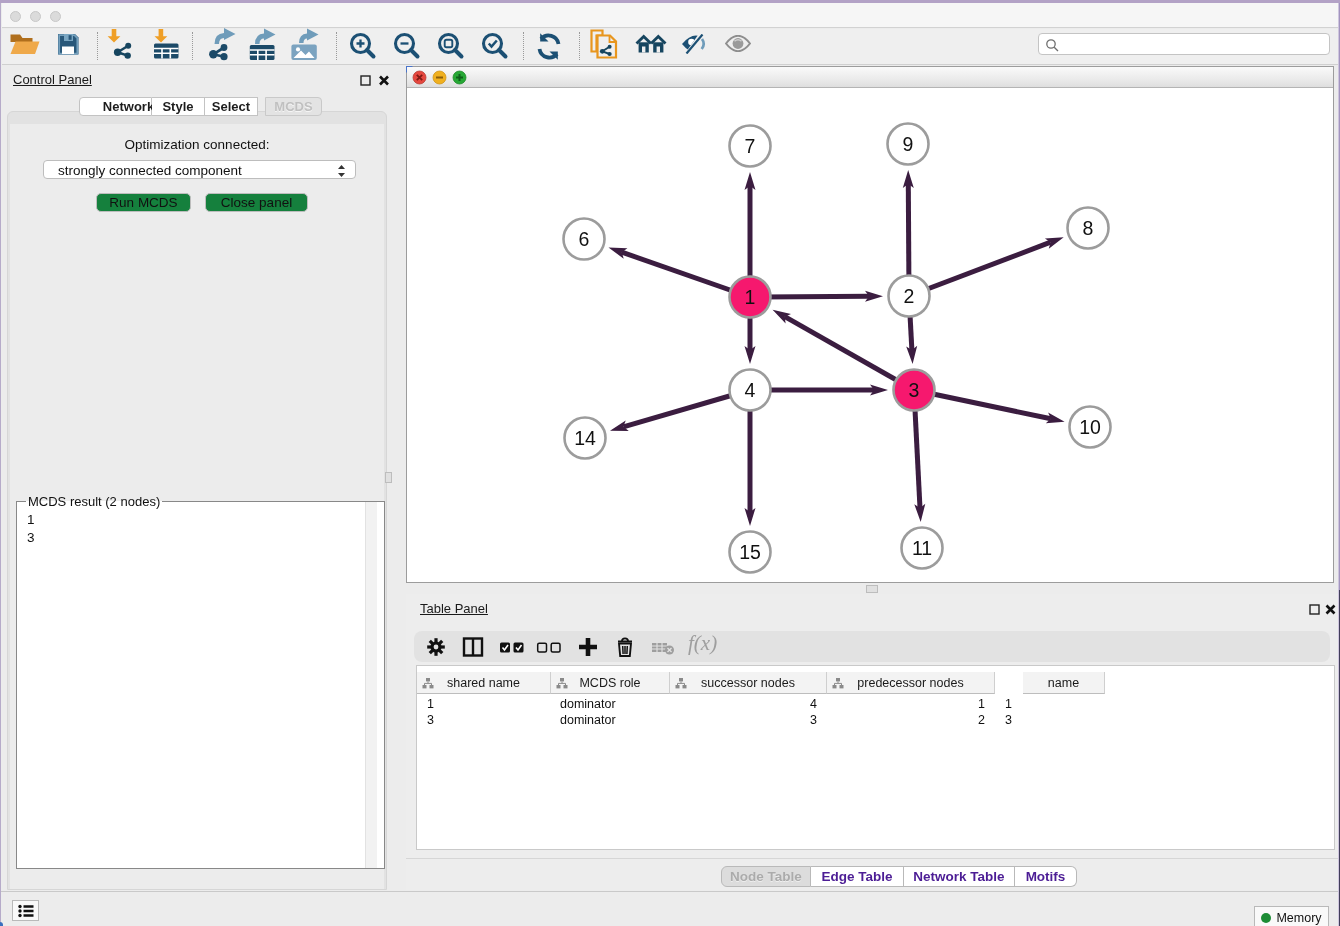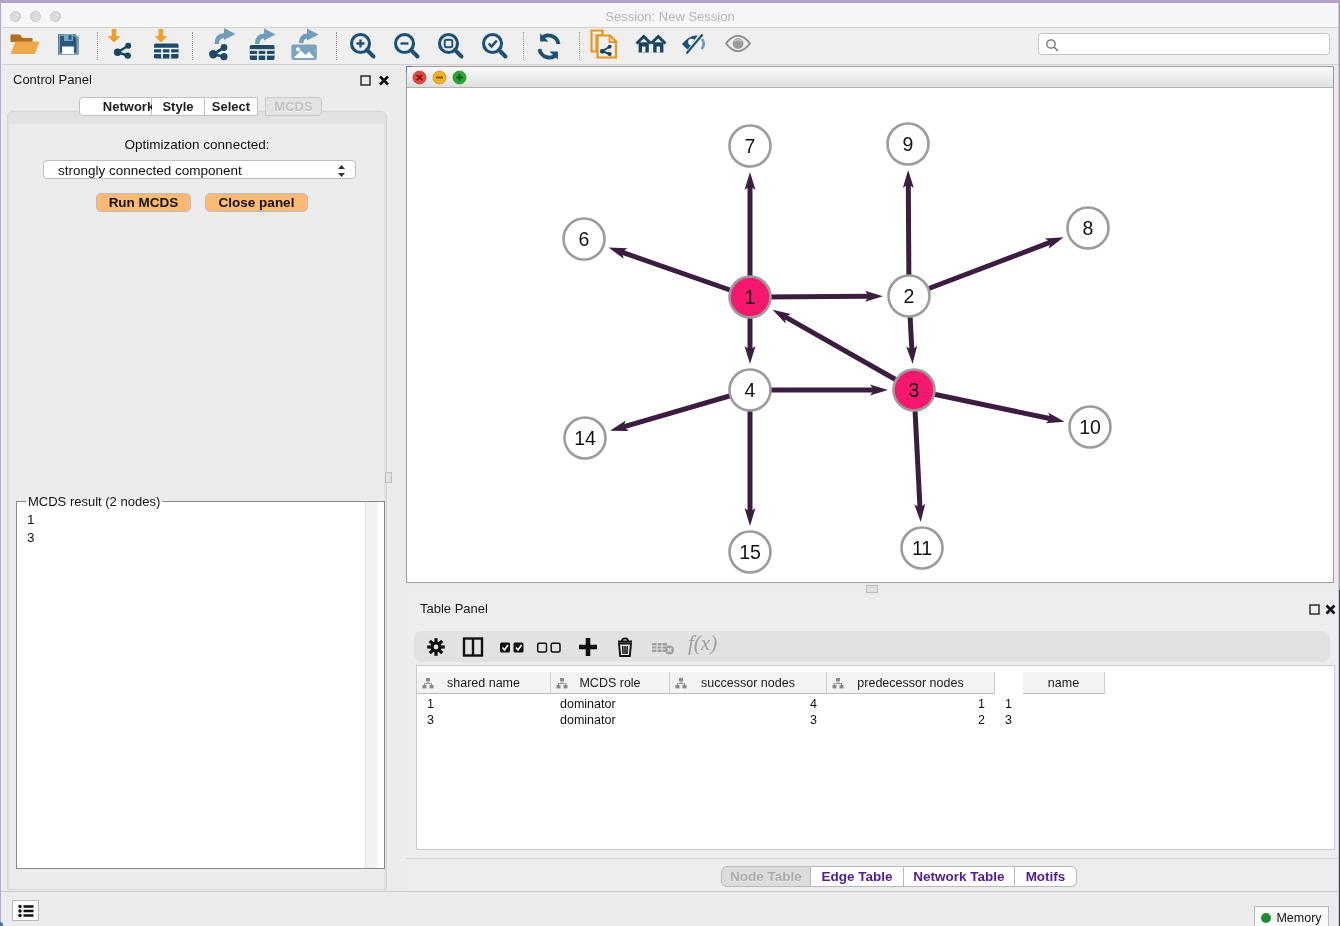--- a/index.html
+++ b/index.html
@@ -15,31 +15,31 @@
 #titlebar { left:1.5px; top:3px; width:1337px; height:25px; background:#f6f6f6; border-bottom:1px solid #d2d2d2; }
 .tl { position:absolute; top:7.5px; width:11px; height:11px; border-radius:50%; background:#dbdbdb; border:1px solid #c8c8c8; }
 #titletext { width:100%; text-align:center; top:6px; font-size:13px; color:#b5b5b5; }
 
 #toolbar { left:1.5px; top:29px; width:1337px; height:36px; background:#efefef; border-bottom:1px solid #d0d0d0; }
 .sep { position:absolute; top:3px; height:28px; width:0; border-left:1px dotted #9a9a9a; }
 .ticon { position:absolute; top:2px; }
 #searchbox { position:absolute; left:1036px; top:4px; width:292px; height:22px; background:#fff; border:1px solid #c4c4c4; border-radius:4px; }
 
 #cpanel { left:2px; top:66px; width:390px; height:824px; background:#ececec; }
-.ptitle { font-size:13px; color:#1a1a1a; }
+.ptitle { font-size:13px; color:#1a1a1a;text-decoration:underline; }
 .tabrow { position:absolute; display:flex; }
 .tab { height:19px; font-size:13px; font-weight:bold; color:#1c1c1c; background:#fff;
   border:1px solid #c3c3c3; border-left:none; display:flex; align-items:center; justify-content:center; }
 .tab.first { border-left:1px solid #c3c3c3; border-radius:4px 0 0 4px;padding-left:26px; }
 .tab.last { border-radius:0 4px 4px 0; }
 .tab.disabled { background:#e3e3e3; color:#c0c0c0; text-shadow:0 1px 0 #f5f5f5; border-color:#c9c9c9; }
 #cpbody { left:5px; top:45px; width:380px; height:779px; background:#e2e2e2; border:1px solid #d6d6d6; border-radius:6px 6px 0 0; }
 #cpbody .inner { position:absolute; left:2px; top:12px; right:2px; bottom:0; background:#ececec; }
 .combo { position:absolute; background:#fff; border:1px solid #bdbdbd; border-radius:4px; font-size:13.5px; color:#111; }
-.btn { position:absolute; background:#fdba74; border:1px solid #bdbdbd; border-radius:5px; font-size:13.5px; color:#111; text-align:center;font-weight:bold; }
+.btn { position:absolute; background:#15803d; border:1px solid #bdbdbd; border-radius:5px; font-size:13.5px; color:#111; text-align:center; }
 
 #netwin { left:406px; top:66px; width:928px; height:517px; background:#fff; border:1px solid #9c9c9c; }
 #nettitle { left:0; top:0; width:100%; height:21px; background:linear-gradient(#fafafa,#e8e8e8 70%,#dedede); border-bottom:1px solid #b4b4b4; }
 
 #vsplit-handle { left:385px; top:472px; width:7px; height:11px; background:#e0e0e0; border:1px solid #bdbdbd; }
 #hsplit-handle { left:866px; top:584.5px; width:12px; height:8px; background:#e0e0e0; border:1px solid #bdbdbd; }
 
 #tpanel { left:406px; top:594px; width:934px; height:296px; background:#ededed; }
 #ttoolbar { position:absolute; left:8px; top:37px; width:916px; height:31px; background:#e2e2e2; border-radius:8px; }
 .tbicon { position:absolute; top:4px; }
@@ -57,21 +57,20 @@
 .dot { width:10px; height:10px; border-radius:50%; background:#1d8c35; }
 svg text { font-family:"Liberation Sans", sans-serif; }
 </style>
 </head>
 <body>
 <div class="abs" id="topstrip"></div>
 <div class="abs" id="titlebar">
   <div class="tl" style="left:8px;"></div>
   <div class="tl" style="left:28px;"></div>
   <div class="tl" style="left:48px;"></div>
-  <div class="abs" id="titletext">Session: New Session</div>
 </div>
 <div class="abs" id="toolbar">
   <div class="sep" style="left:95px;"></div>
   <div class="sep" style="left:190px;"></div>
   <div class="sep" style="left:334px;"></div>
   <div class="sep" style="left:521px;"></div>
   <div class="sep" style="left:577px;"></div>
 
   <svg class="ticon" style="left:7px; top:4px;" width="31" height="23" viewBox="0 0 31 23">
     <path d="M1.5 21 V1.5 h9.5 l2.5 3.5 h10 v4 H1.5" fill="#b06f1d"></path>

